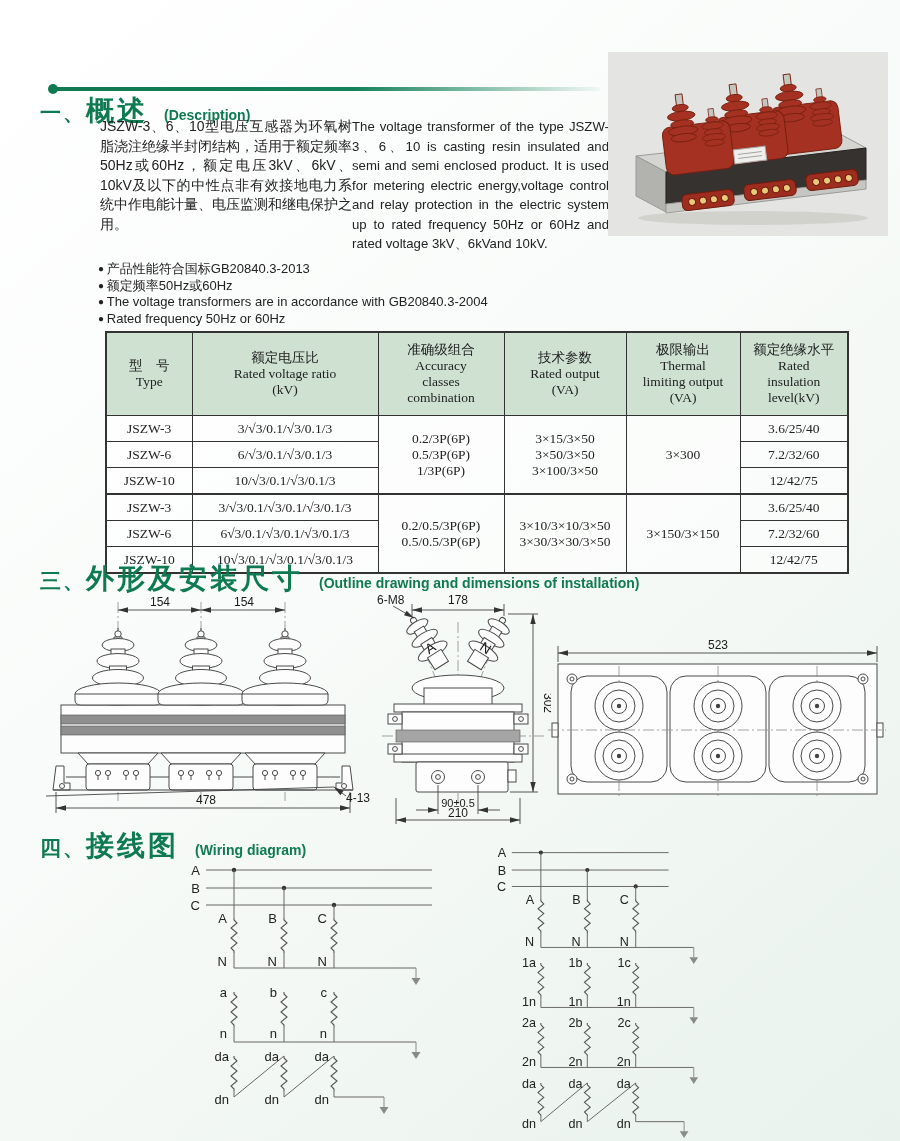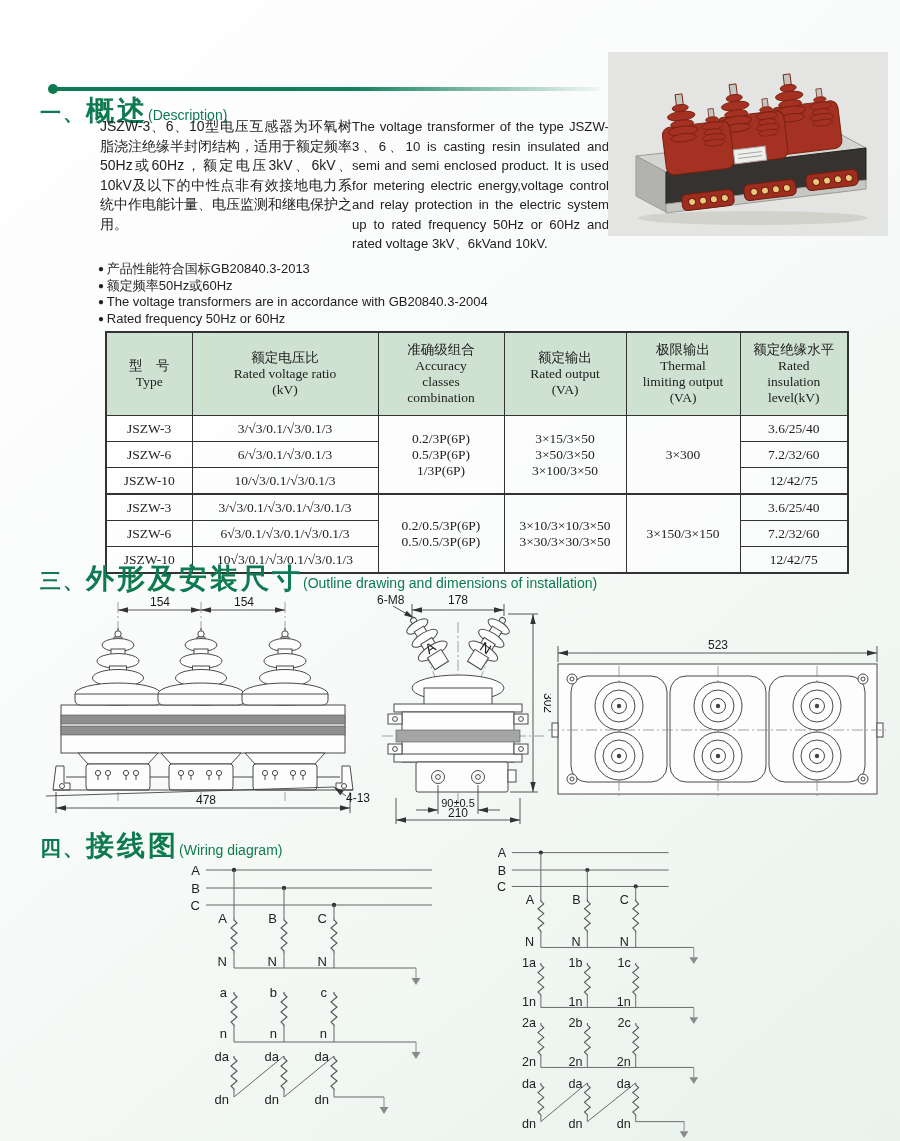--- a/index.html
+++ b/index.html
@@ -10,21 +10,21 @@
 
   .doc-title{left:55px;top:16px;font-size:24px;font-weight:bold;color:#0e7a52;letter-spacing:.5px;}
   .doc-subtitle{left:55px;top:57px;font-size:15px;color:#3c3c3c;}
   .title-rule{left:52px;top:87px;width:548px;height:4px;border-radius:2px;
         background:linear-gradient(to right,#0f7a52 0%,#13815a 55%,rgba(19,129,90,.04) 100%);}
   .title-rule::before{content:"";position:absolute;left:-4px;top:-3px;width:10px;height:10px;border-radius:50%;background:#0f7a52;}
 
   .sec-heading{color:#0e7a52;white-space:nowrap;}
   .sec-num{font-size:21px;font-weight:bold;letter-spacing:2px;}
   .sec-zh{font-size:28px;font-weight:bold;letter-spacing:3px;margin-top:16px;}
-  .sec-en{font-size:14px;font-weight:normal;margin-left:0;}
+  .sec-en{font-size:14px;font-weight:bold;margin-left:16px;}
 
   .desc-zh{left:100px;top:117px;width:252px;font-size:14px;line-height:19.5px;text-align:justify;}
   .desc-en{left:352px;top:117px;width:257px;font-size:13.2px;line-height:19.5px;text-align:justify;}
 
   .bullets{left:98px;top:261px;list-style:none;margin:0;padding:0;font-size:13px;line-height:16.5px;}
   .bullets li::before{content:"● ";font-size:10px;vertical-align:1px;}
 
   table.spec{left:105px;top:331px;width:742px;border-collapse:collapse;table-layout:fixed;
         font-family:"Liberation Serif","DejaVu Serif",serif;border:2px solid #333;background:rgba(255,255,255,.55);}
   table.spec th,table.spec td{border:1px solid #333;text-align:center;vertical-align:middle;padding:1px 2px;}
@@ -187,21 +187,21 @@
             <div>Rated voltage ratio</div>
             <div>(kV)</div>
           </th>
         <th>
             <div>准确级组合</div>
             <div>Accuracy</div>
             <div>classes</div>
             <div>combination</div>
           </th>
         <th>
-            <div>额定输出</div>
+            <div>技术参数</div>
             <div>Rated output</div>
             <div>(VA)</div>
           </th>
         <th>
             <div>极限输出</div>
             <div>Thermal</div>
             <div>limiting output</div>
             <div>(VA)</div>
           </th>
         <th>

